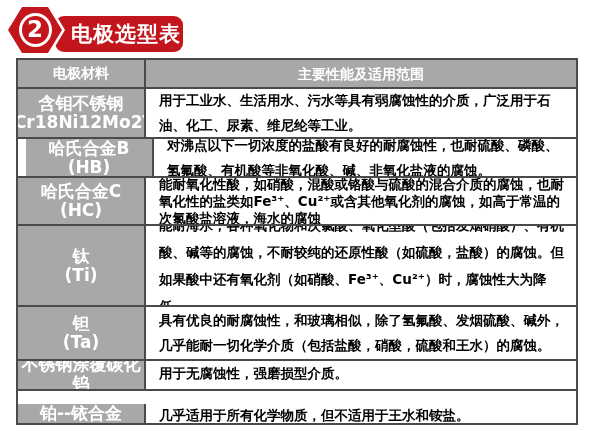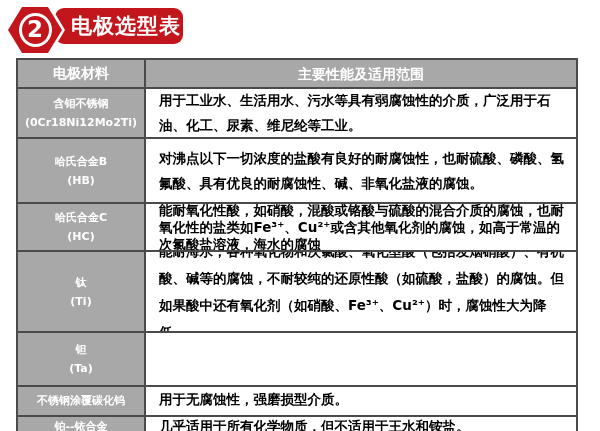--- a/index.html
+++ b/index.html
@@ -19,21 +19,21 @@
   }
 
   
   .title-bar {
     position: absolute;
     left: 0; top: 0;
     width: 600px; height: 58px;
   }
   .title-pill {
     position: absolute;
-    left: 55px; top: 8px;
+    left: 55px; top: 16px;
     width: 128px; height: 36px;
     background: #c3151c;
     border-radius: 9px;
     display: flex;
     align-items: center;
     justify-content: center;
     padding-left: 14px;
     box-sizing: border-box;
     color: #ffffff;
     font-size: 21px;
@@ -91,21 +91,21 @@
   }
   .row:last-child { border-bottom: none; }
   .cell { box-sizing: border-box; overflow: hidden; }
   .mat-cell {
     width: 128px;
     flex: 0 0 128px;
     background: #a8a8a8;
     border-right: 2px solid #4a4a4a;
     color: #ffffff;
     font-weight: bold;
-    font-size: 11px;
+    font-size: 17px;
     line-height: 19px;
     display: flex;
     flex-direction: column;
     align-items: center;
     justify-content: center;
     text-align: center;
   }
   .desc-cell {
     flex: 1 1 auto;
     background: #ffffff;
@@ -122,29 +122,29 @@
     color: #ffffff;
     font-size: 14px;
     justify-content: center;
     padding: 12px;
     line-height: 1;
   }
   .header-row .mat-cell { font-size: 14px; }
 
   .hrow { height: 29px; }
   .rr1  { height: 50px; }
-  .rr2  { height: 65px; }
+  .rr2  { height: 39px; padding-left: 8px; }
   .rr3  { height: 48px; }
   .rr3 .desc-cell { line-height: 17px; }
   .rr4  { height: 81px; }
   .rr4 .desc-cell { line-height: 27px; }
   .rr5  { height: 54px; }
   .rr6  { height: 30px; font-family: Liberation Mono, monospace; }
   .rr6 .desc-cell, .rr7 .desc-cell { line-height: 1.1; }
-  .rr7  { height: 18px; border-bottom: none; }
+  .rr7  { height: 32px; border-bottom: none; align-items: flex-end; }
 </style>
 </head>
 <body>
 
 <div class="page">
 
   <div class="title-bar">
     <div class="title-pill">
       <span>电极选型表</span>
     </div>
@@ -170,21 +170,21 @@
         <span>(0Cr18Ni12Mo2Ti)</span>
       </div>
       <div class="cell desc-cell">用于工业水、生活用水、污水等具有弱腐蚀性的介质，广泛用于石油、化工、尿素、维尼纶等工业。</div>
     </div>
 
     <div class="row rr2">
       <div class="cell mat-cell">
         <span>哈氏合金B</span>
         <span>(HB)</span>
       </div>
-      <div class="cell desc-cell">对沸点以下一切浓度的盐酸有良好的耐腐蚀性，也耐硫酸、磷酸、氢氟酸、具有优良的耐腐蚀性、碱、非氧化盐液的腐蚀。</div>
+      <div class="cell desc-cell">对沸点以下一切浓度的盐酸有良好的耐腐蚀性，也耐硫酸、磷酸、氢氟酸、有机酸等非氧化酸、碱、非氧化盐液的腐蚀。</div>
     </div>
 
     <div class="row rr3">
       <div class="cell mat-cell">
         <span>哈氏合金C</span>
         <span>(HC)</span>
       </div>
       <div class="cell desc-cell">能耐氧化性酸，如硝酸，混酸或铬酸与硫酸的混合介质的腐蚀，也耐氧化性的盐类如Fe³⁺、Cu²⁺或含其他氧化剂的腐蚀，如高于常温的次氯酸盐溶液，海水的腐蚀</div>
     </div>
 
@@ -194,20 +194,21 @@
         <span>(Ti)</span>
       </div>
       <div class="cell desc-cell">能耐海水，各种氧化物和次氯酸、氧化型酸（包括发烟硝酸）、有机酸、碱等的腐蚀，不耐较纯的还原性酸（如硫酸，盐酸）的腐蚀。但如果酸中还有氧化剂（如硝酸、Fe³⁺、Cu²⁺）时，腐蚀性大为降低。</div>
     </div>
 
     <div class="row rr5">
       <div class="cell mat-cell">
         <span>钽</span>
         <span>(Ta)</span>
       </div>
+      <div class="cell desc-cell">具有优良的耐腐蚀性，和玻璃相似，除了氢氟酸、发烟硫酸、碱外，几乎能耐一切化学介质（包括盐酸，硝酸，硫酸和王水）的腐蚀。</div>
     </div>
 
     <div class="row rr6">
       <div class="cell mat-cell">
         <span>不锈钢涂覆碳化钨</span>
       </div>
       <div class="cell desc-cell">用于无腐蚀性，强磨损型介质。</div>
     </div>
 
     <div class="row rr7">

